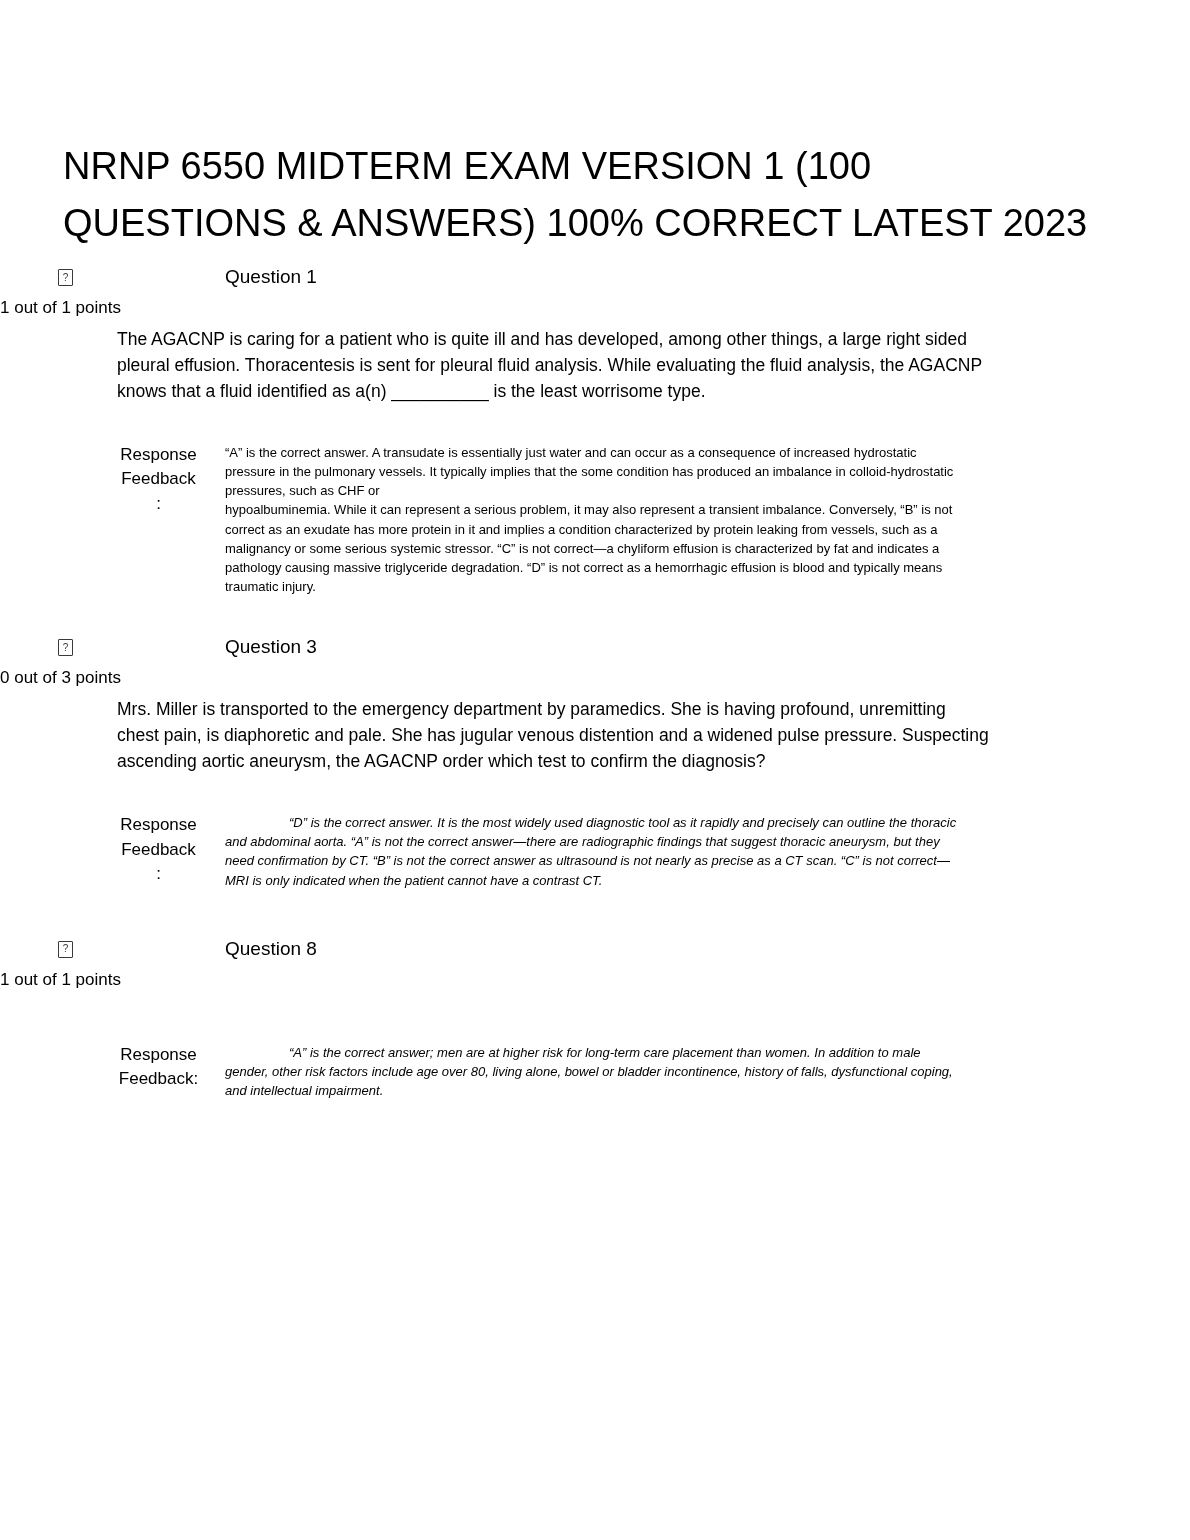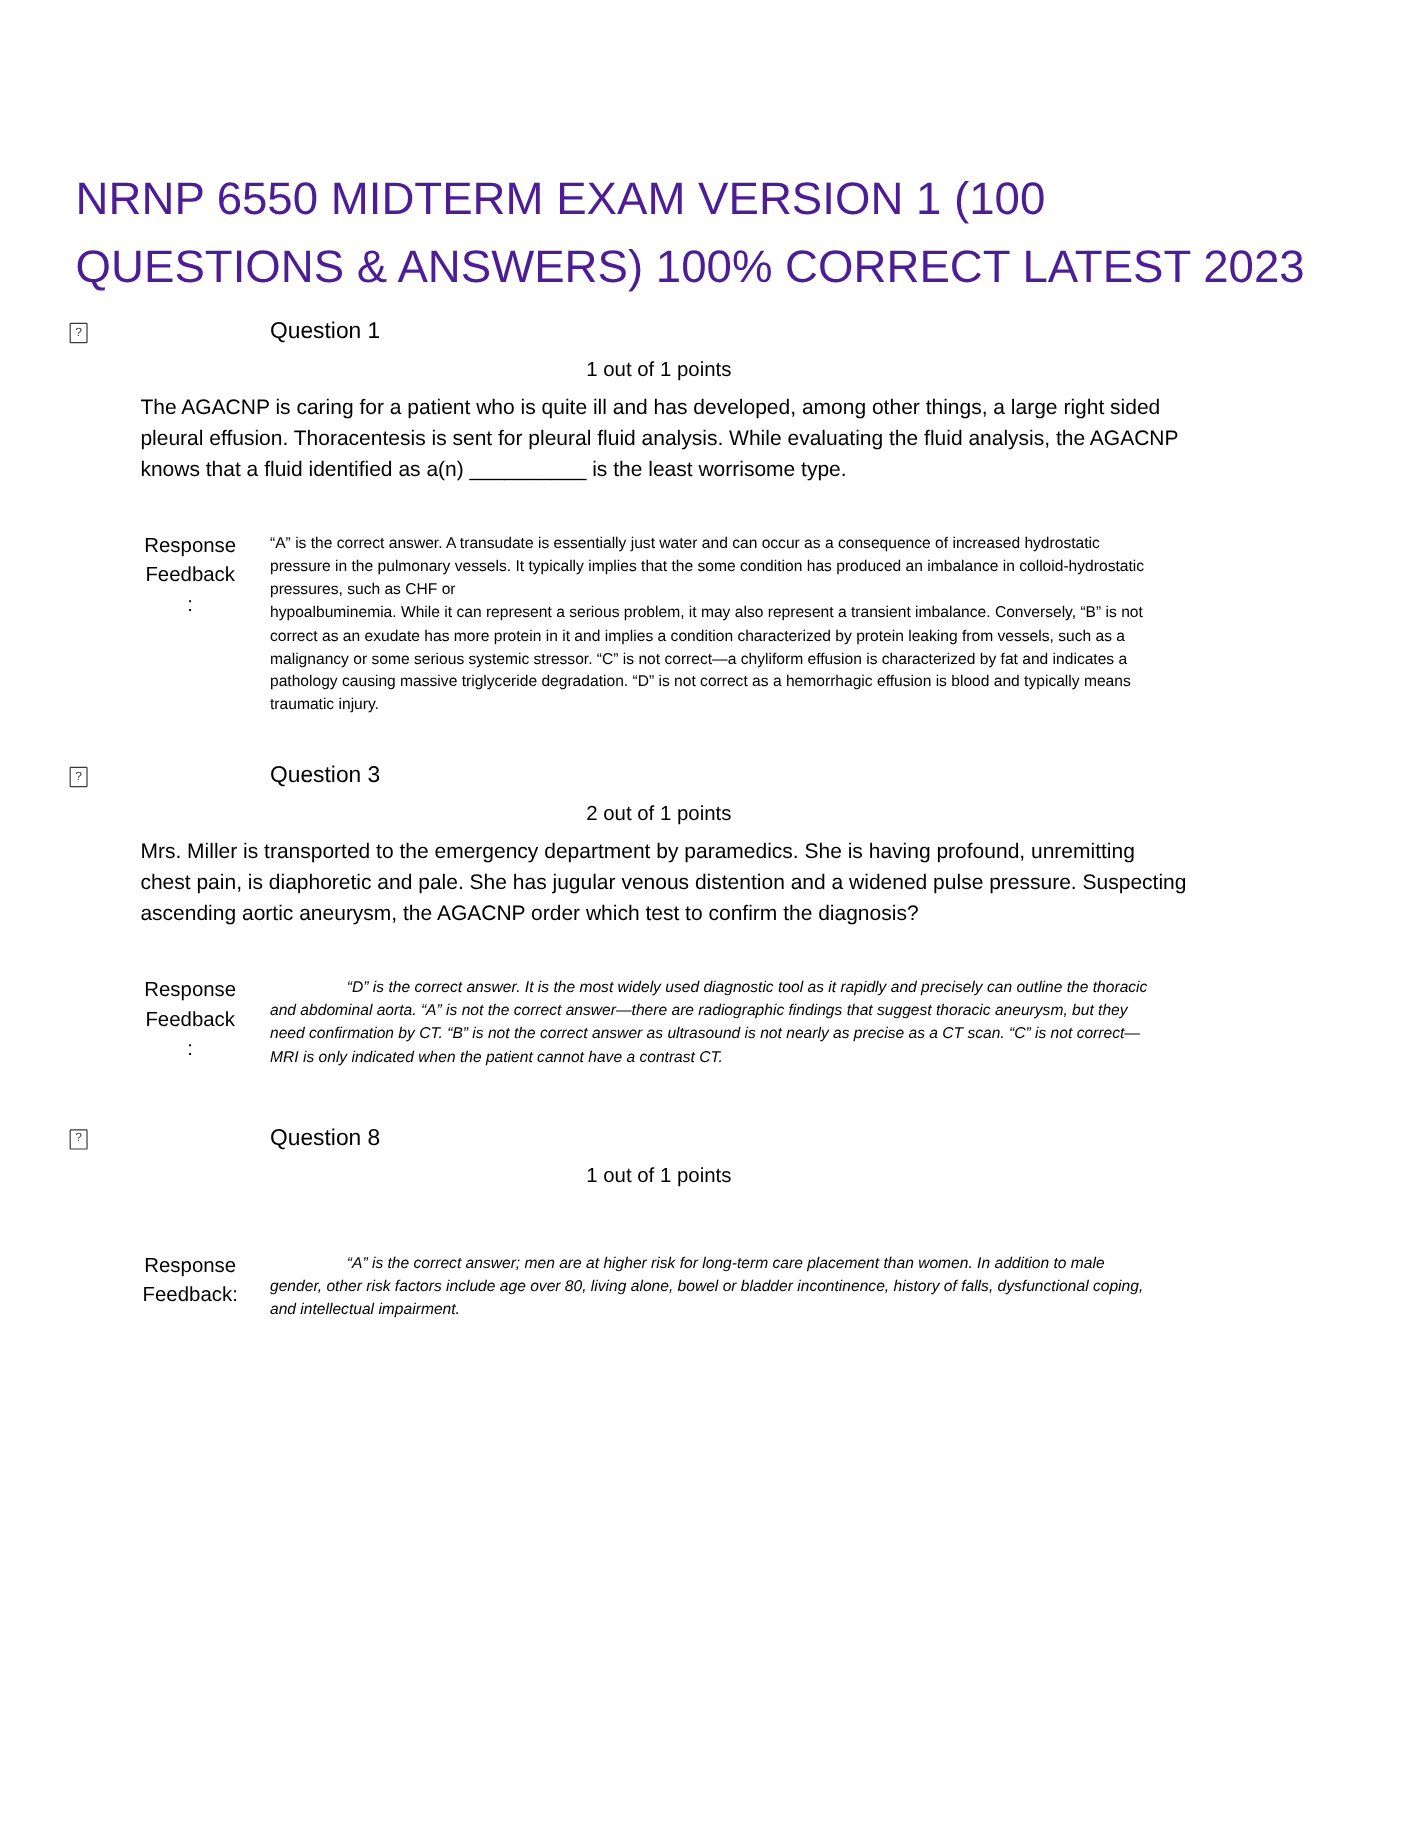--- a/index.html
+++ b/index.html
@@ -46,21 +46,21 @@
     margin-top: 3px;
     border-radius: 1px;
   }
   .q-label {
     margin-left: 152px;
     font-size: 19px;
     font-weight: 400;
     line-height: 1.2;
   }
   .q-points {
-    text-align: center;
+    text-align: left;
     margin-right: 92px;
     margin-top: 8px;
     font-size: 17px;
     line-height: 1.3;
   }
   .q-text {
     margin: 8px 200px 0 117px;
     font-size: 17.5px;
     line-height: 1.48;
     white-space: pre-line;
@@ -92,21 +92,21 @@
   }
   .question.q2 { margin-top: 40px; }
   .question.q3 { margin-top: 48px; }
   .question.q3 .feedback-row { margin-top: 52px; }
 </style>
 </head>
 <body>
 
 <div class="page">
 
-  <h1 class="doc-title" style="color: #4c1d95;">NRNP 6550 MIDTERM EXAM VERSION 1 (100 QUESTIONS &amp; ANSWERS) 100% CORRECT LATEST 2023</h1>
+  <h1 class="doc-title" style="color: #000000;">NRNP 6550 MIDTERM EXAM VERSION 1 (100 QUESTIONS &amp; ANSWERS) 100% CORRECT LATEST 2023</h1>
 
   <section class="question q1">
     <div class="q-header">
       <span class="q-icon">?</span>
       <span class="q-label">Question 1</span>
     </div>
     <div class="q-points">1 out of 1 points</div>
     <p class="q-text">The AGACNP is caring for a patient who is quite ill and has developed, among other things, a large right sided pleural effusion. Thoracentesis is sent for pleural fluid analysis. While evaluating the fluid analysis, the AGACNP knows that a fluid identified as a(n) __________ is the least worrisome type.</p>
     <div class="feedback-row">
       <div class="fb-label">Response
@@ -115,21 +115,21 @@
       <div class="fb-text">“A” is the correct answer. A transudate is essentially just water and can occur as a consequence of increased hydrostatic pressure in the pulmonary vessels. It typically implies that the some condition has produced an imbalance in colloid-hydrostatic pressures, such as CHF or
 hypoalbuminemia. While it can represent a serious problem, it may also represent a transient imbalance. Conversely, “B” is not correct as an exudate has more protein in it and implies a condition characterized by protein leaking from vessels, such as a malignancy or some serious systemic stressor. “C” is not correct—a chyliform effusion is characterized by fat and indicates a pathology causing massive triglyceride degradation. “D” is not correct as a hemorrhagic effusion is blood and typically means traumatic injury.</div>
     </div>
   </section>
 
   <section class="question q2">
     <div class="q-header">
       <span class="q-icon">?</span>
       <span class="q-label">Question 3</span>
     </div>
-    <div class="q-points">2 out of 1 points</div>
+    <div class="q-points">0 out of 3 points</div>
     <p class="q-text">Mrs. Miller is transported to the emergency department by paramedics. She is having profound, unremitting chest pain, is diaphoretic and pale. She has jugular venous distention and a widened pulse pressure. Suspecting ascending aortic aneurysm, the AGACNP order which test to confirm the diagnosis?</p>
     <div class="feedback-row">
       <div class="fb-label">Response
 Feedback
 :</div>
       <div class="fb-text">“D” is the correct answer. It is the most widely used diagnostic tool as it rapidly and precisely can outline the thoracic and abdominal aorta. “A” is not the correct answer—there are radiographic findings that suggest thoracic aneurysm, but they need confirmation by CT. “B” is not the correct answer as ultrasound is not nearly as precise as a CT scan. “C” is not correct—MRI is only indicated when the patient cannot have a contrast CT.</div>
     </div>
   </section>
 
   <section class="question q3">

